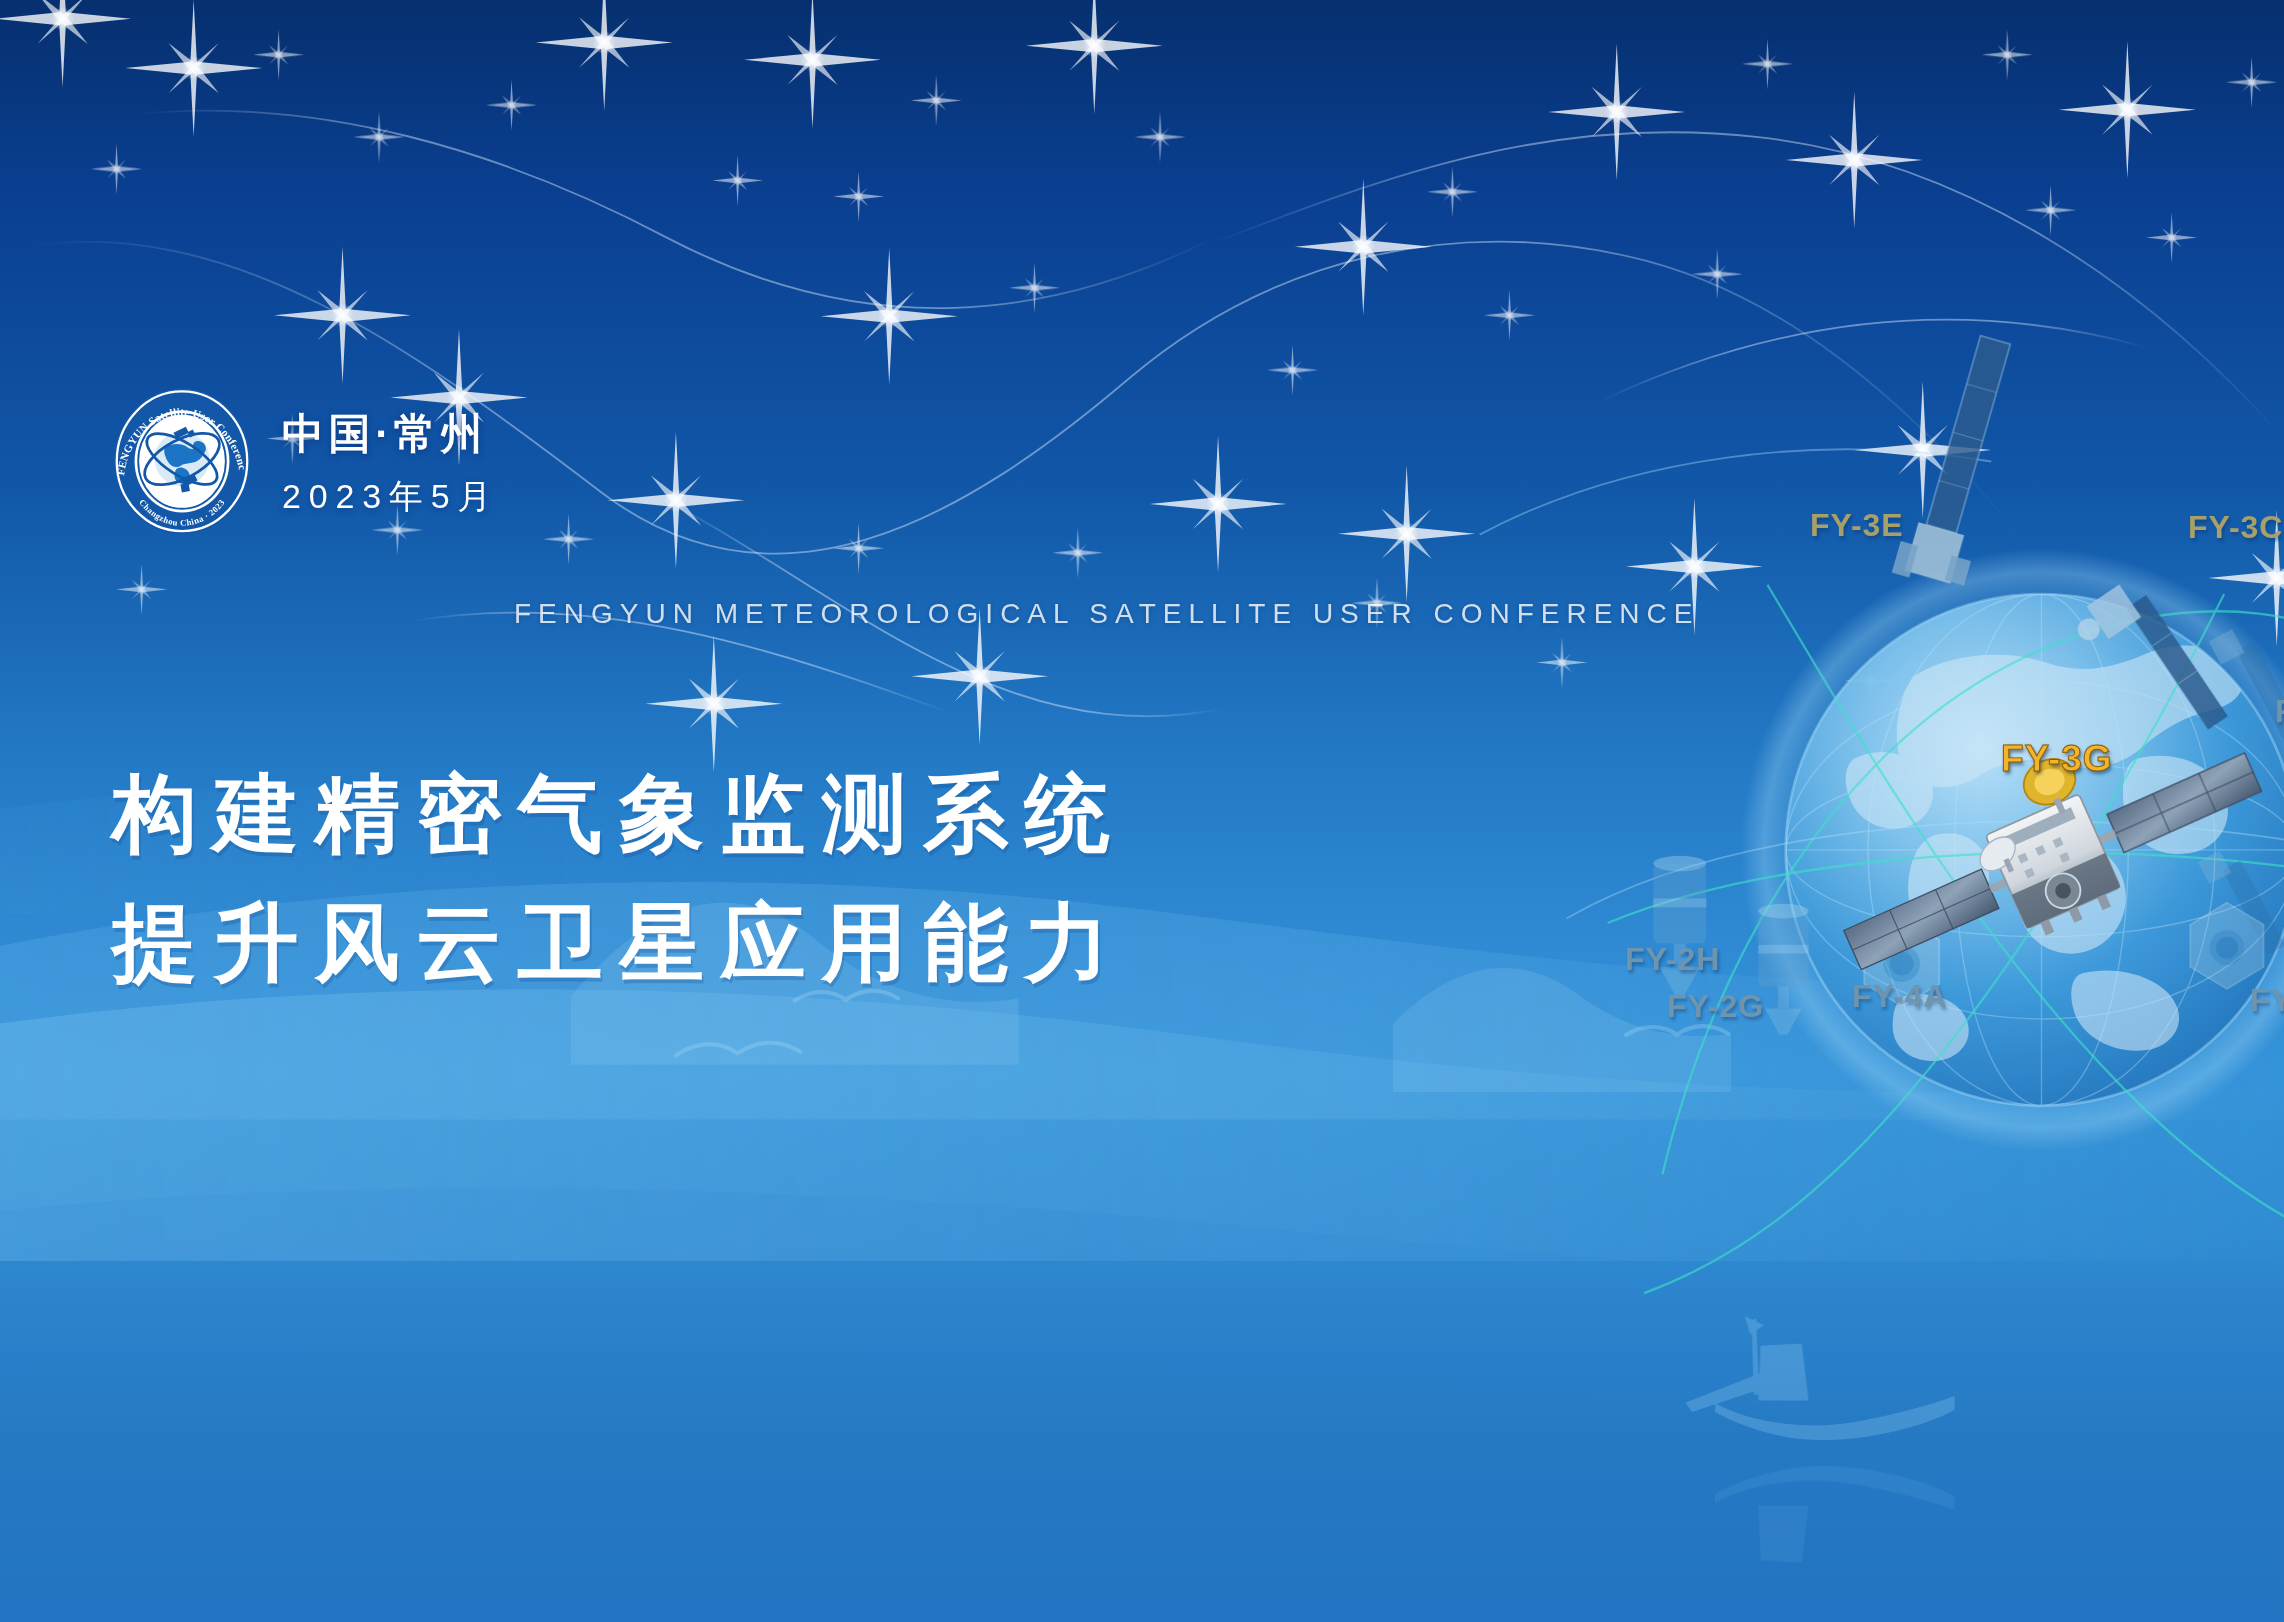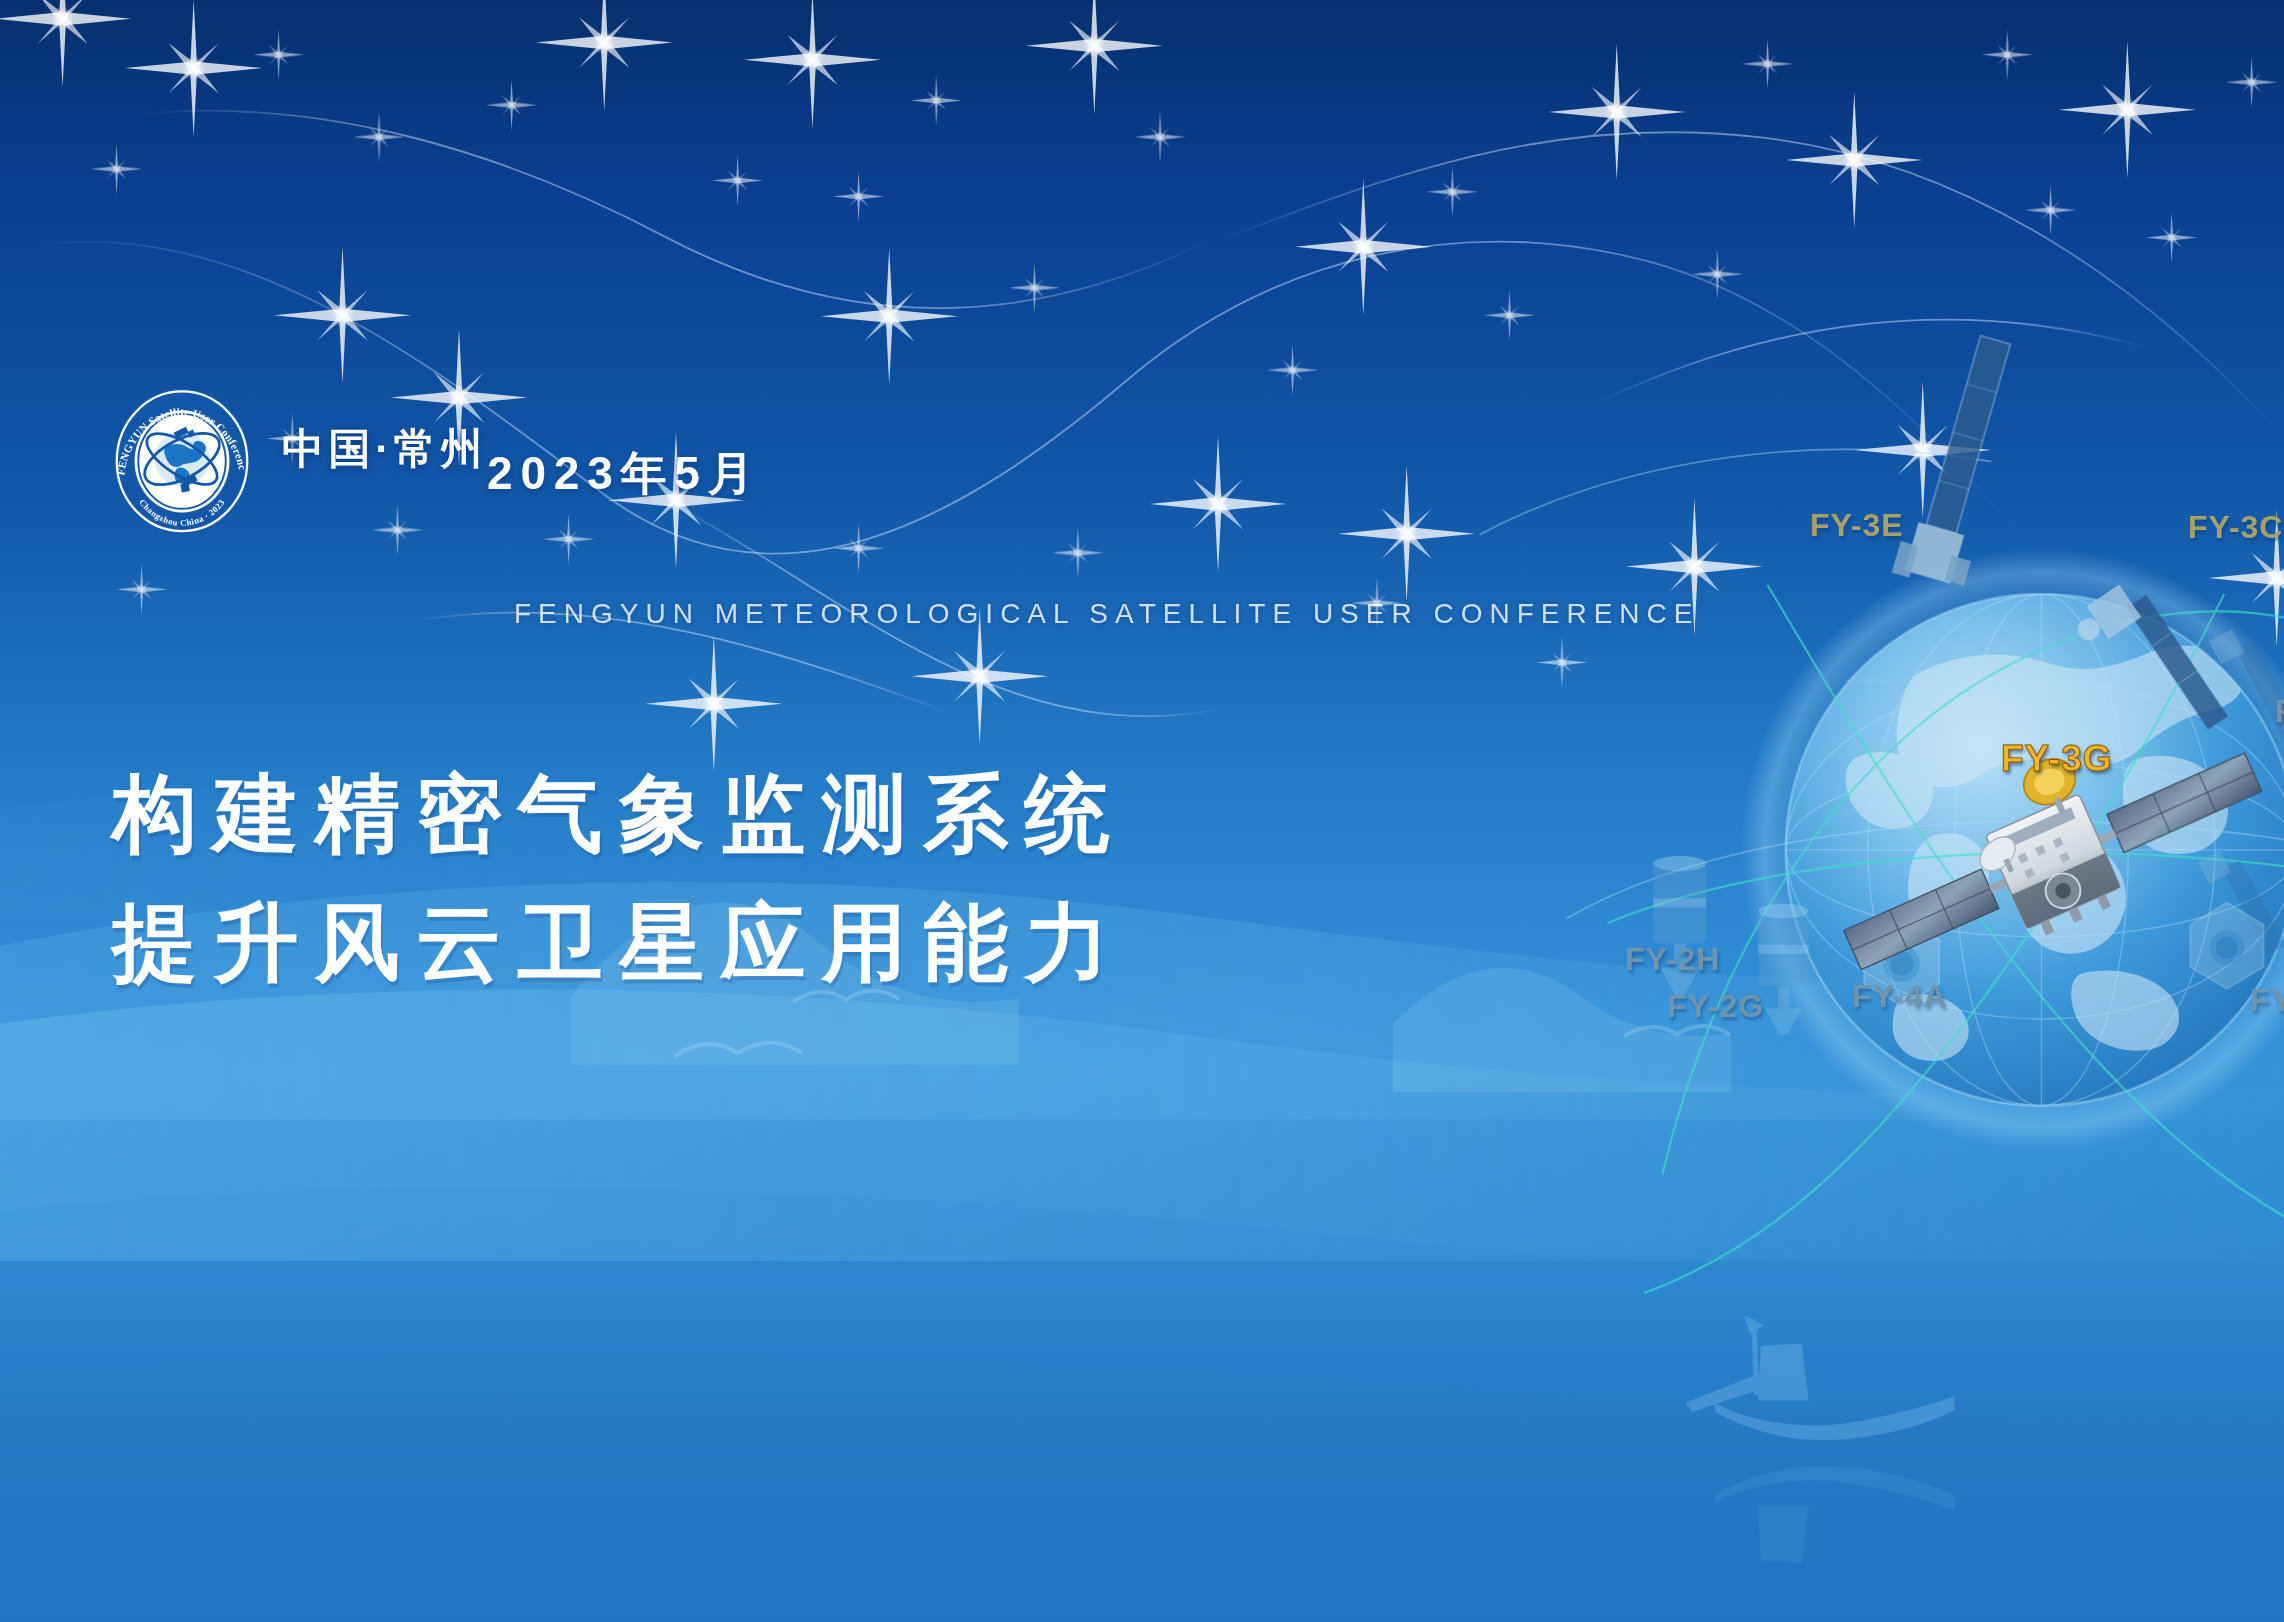--- a/index.html
+++ b/index.html
@@ -27,31 +27,31 @@
   .layer{position:absolute;inset:0;pointer-events:none;}
   .layer svg{width:100%;height:100%;display:block;}
 
   
   #logo-block{
     position:absolute;left:109px;top:386px;
     display:flex;align-items:center;gap:27px;
   }
   #logo-emblem{width:146px;height:151px;flex:0 0 auto;}
   #logo-text{
-    display:flex;flex-direction:row;justify-content:center;
+    display:flex;flex-direction:column;justify-content:center;
     padding-top:6.4px;
   }
   .loc-line{
     color:#ffffff;font-size:42px;font-weight:700;
     letter-spacing:4.6px;line-height:1.12;
     text-shadow:0 1.8px 7.3px rgba(0,30,90,.45);
     white-space:nowrap;
   }
   .date-line{
-    color:#ffffff;font-size:46px;font-weight:700;
+    color:#ffffff;font-size:34px;font-weight:400;
     letter-spacing:7.8px;line-height:1.35;margin-top:17px;
     text-shadow:0 1.8px 6.4px rgba(0,30,90,.40);
     white-space:nowrap;
   }
 
   
   #headline{
     position:absolute;left:112px;top:590px;width:1599px;
   }
   #title-row{display:flex;align-items:flex-end;white-space:nowrap;}

